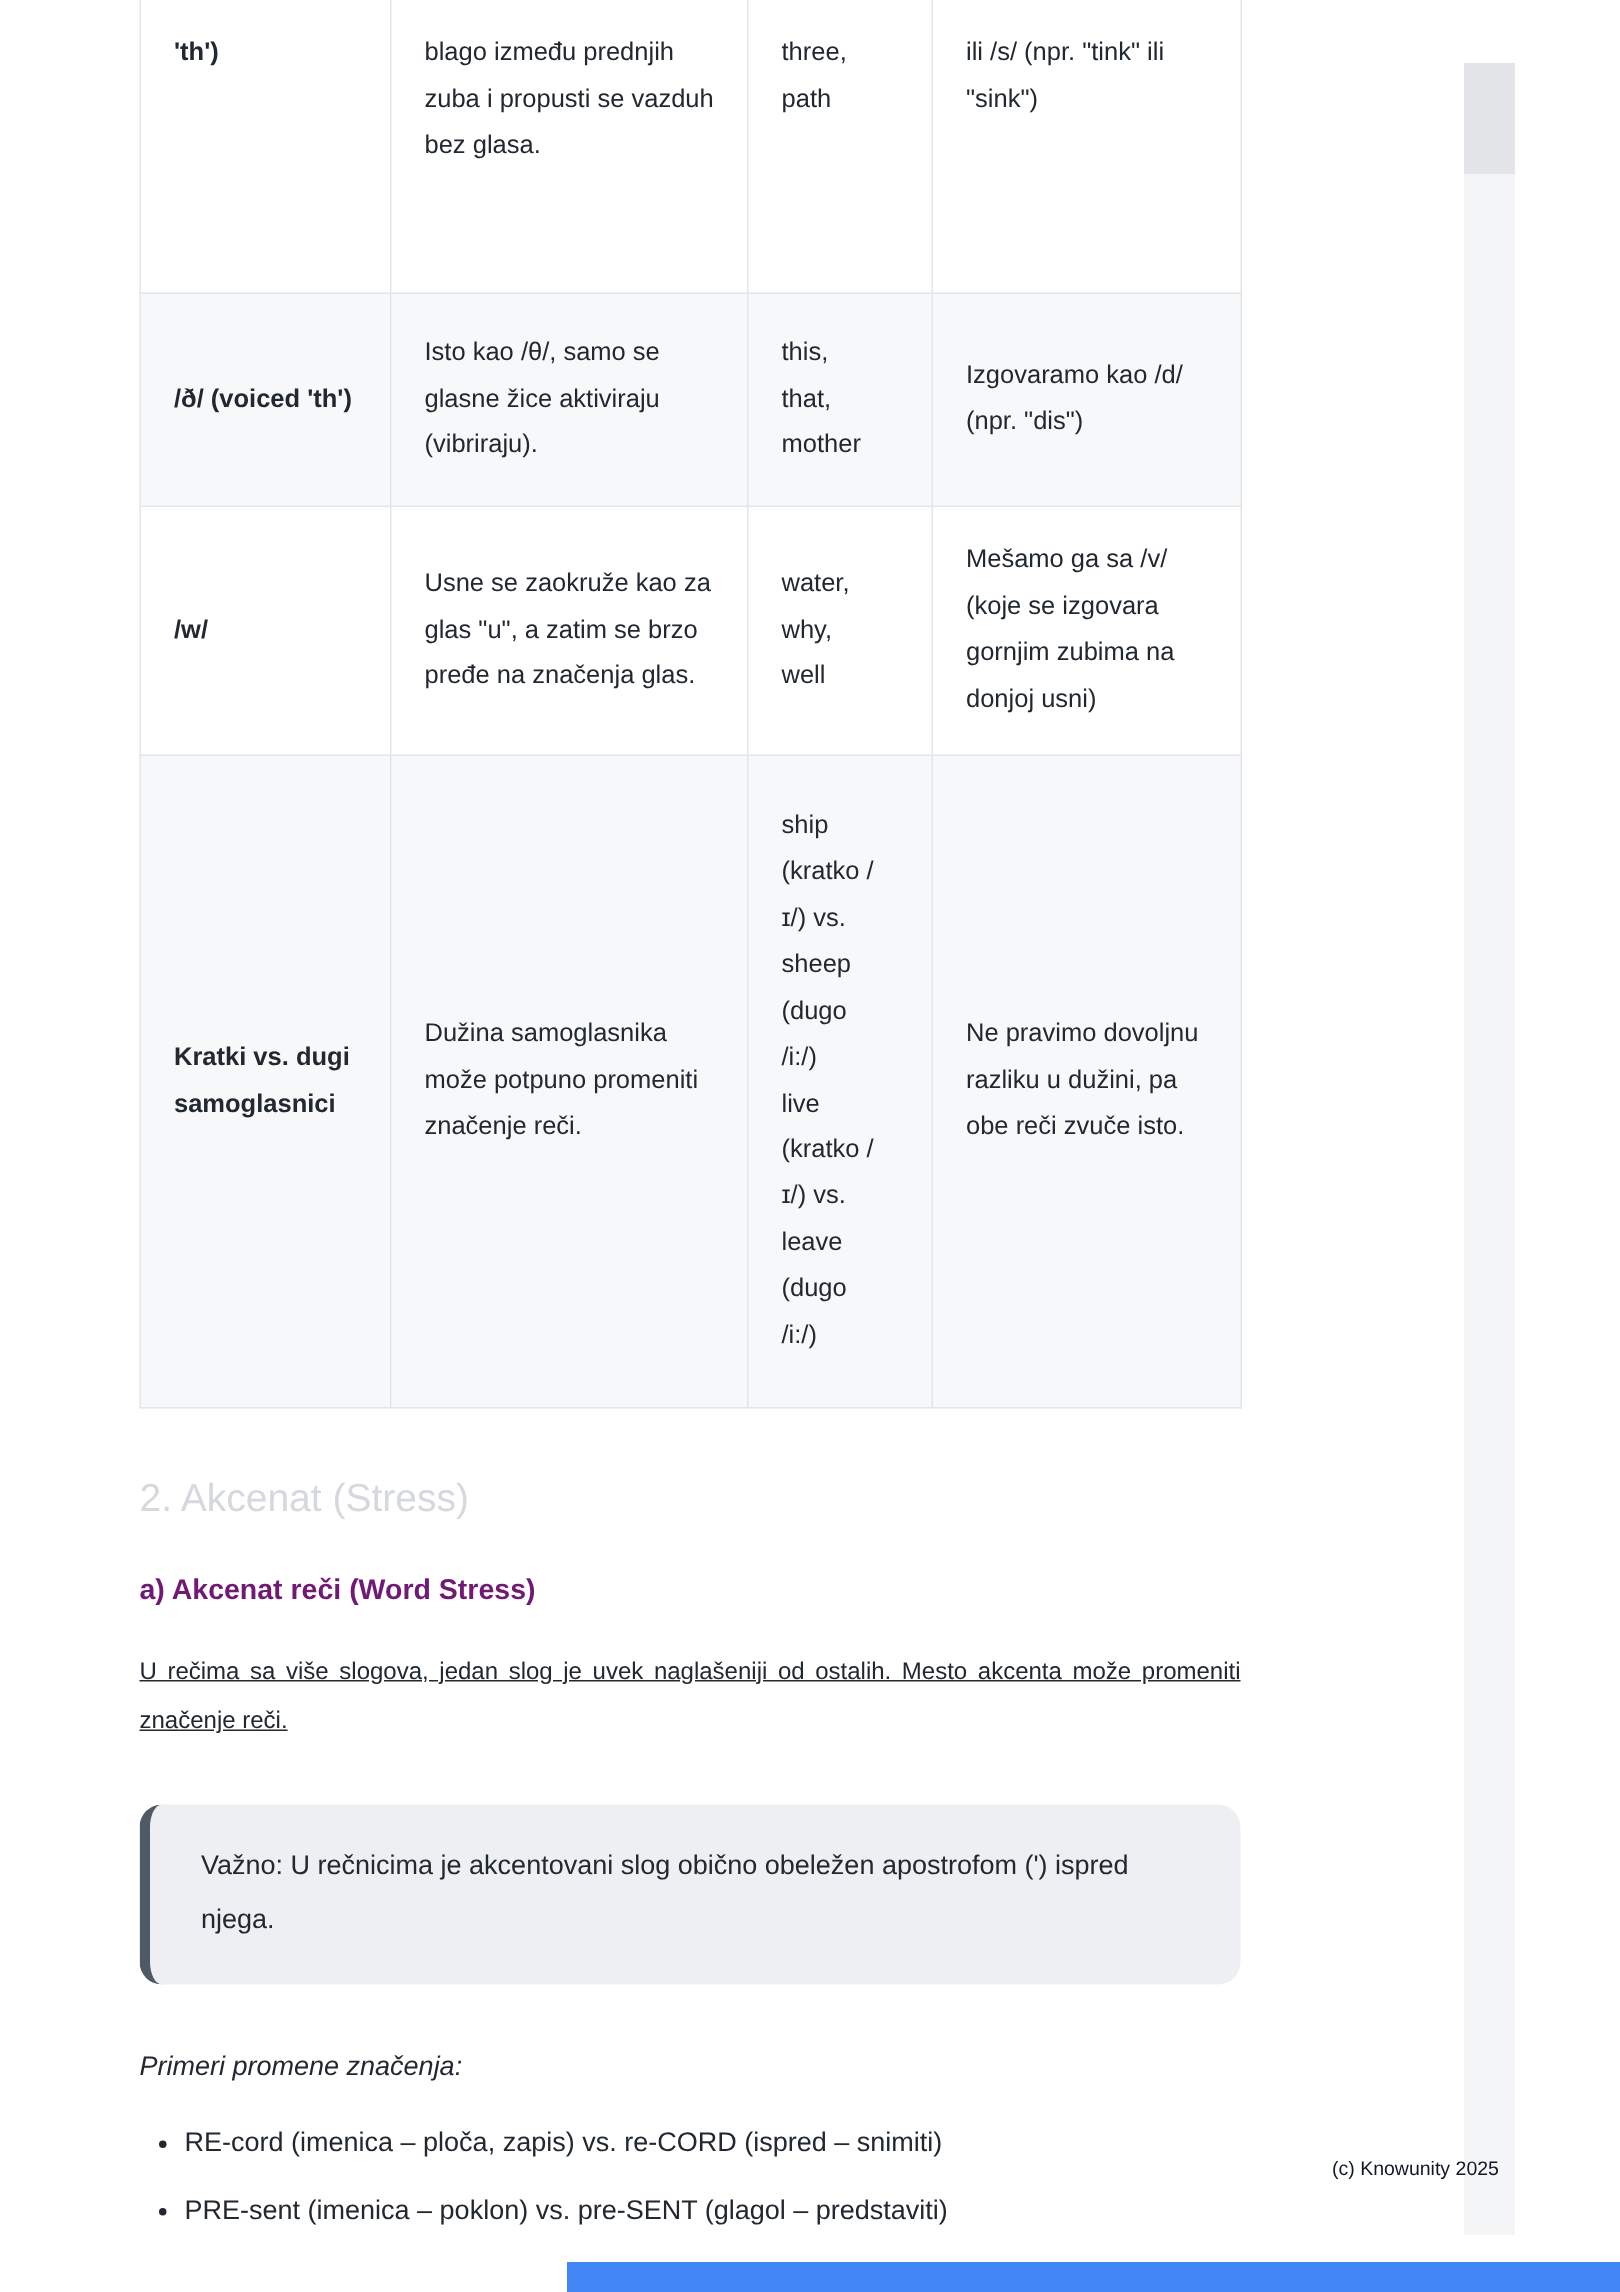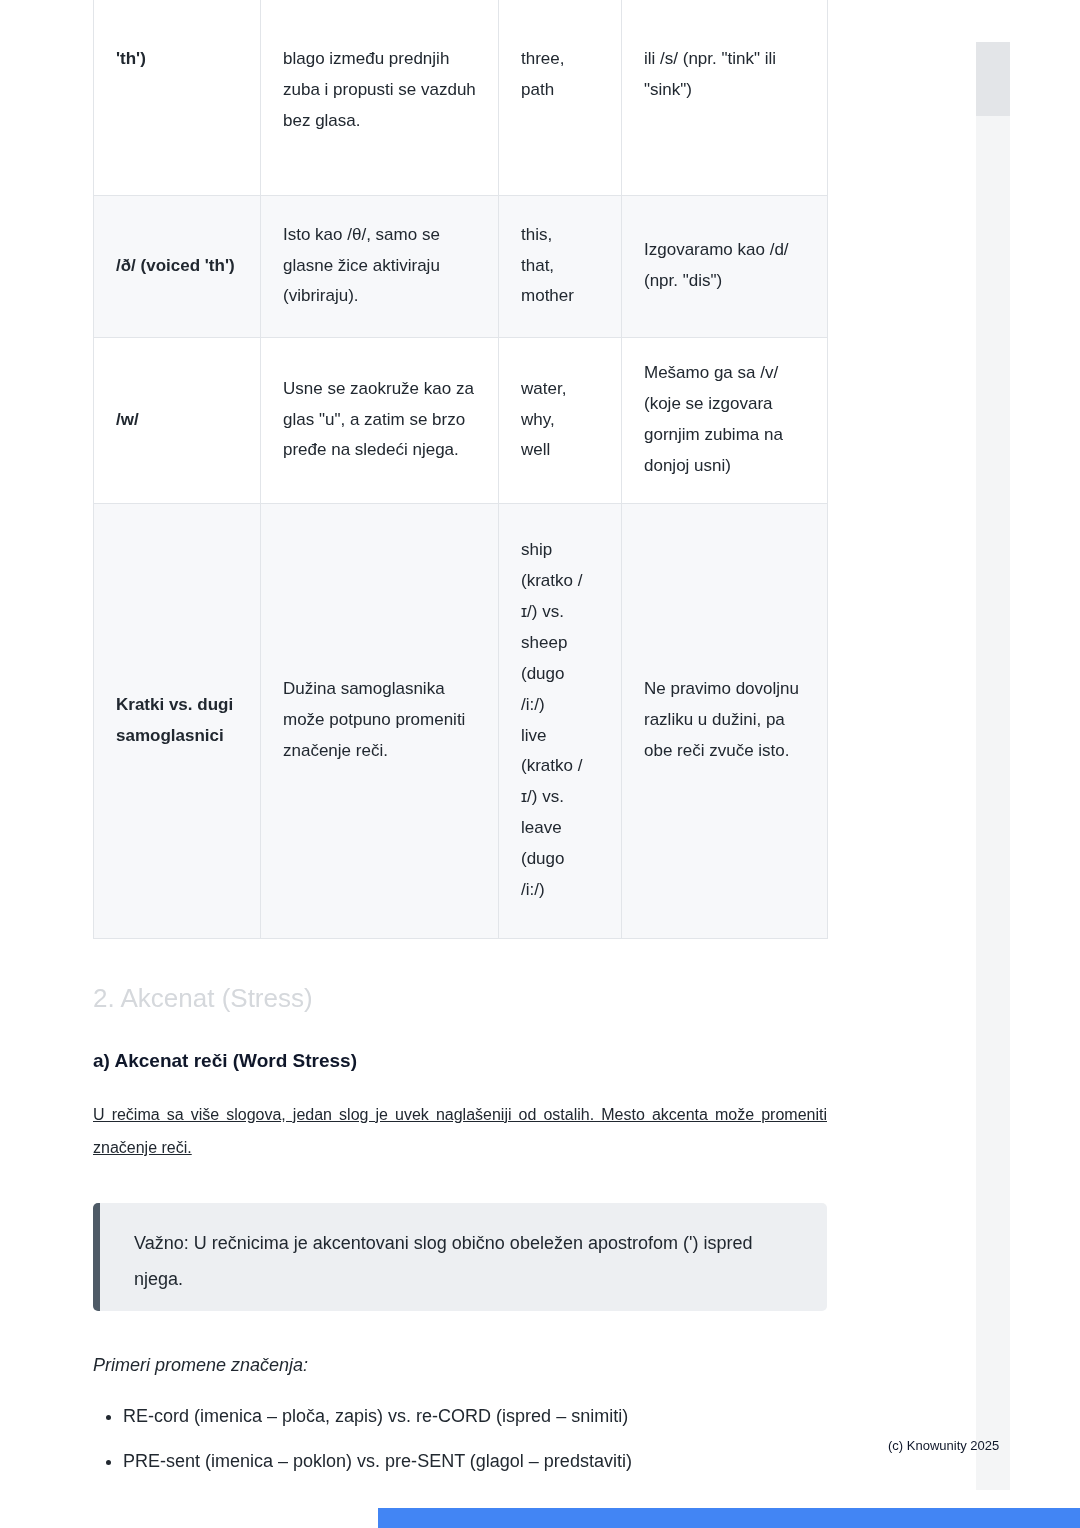--- a/index.html
+++ b/index.html
@@ -24,51 +24,51 @@
   table.phon td {
     border: 1px solid #e2e5e9;
     padding: 16px 22px;
     vertical-align: middle;
   }
   table.phon tr:nth-child(even) td { background: #f7f8fa; }
   table.phon tr.r0 { height: 195px; }
   table.phon tr.r1 { height: 142px; }
   table.phon tr.r2 { height: 166px; }
   table.phon tr.r3 { height: 435px; }
-  table.phon tr.r0 td { border-top: none; vertical-align: top; padding-top: 44px; }
+  table.phon tr.r0 td { border-top: none; vertical-align: top; padding-top: 20px; }
   td.sound { font-weight: 700; }
   td.examples { white-space: pre-line; }
   .b { font-weight: 400; }
 
   
   h2.section {
     margin: 44px 0 0 0;
     font-size: 26px;
     font-weight: 400;
     color: #d5d8dc;
   }
   h3.sub {
     margin: 36px 0 0 0;
     font-size: 19px;
     font-weight: 700;
-    color: #0f172a;
+    color: #701a75;
   }
   p.intro {
     margin: 26px 0 0 0;
     font-size: 16px;
     line-height: 2.1;
     text-align: justify;
     text-decoration: underline;
   }
   .callout {
     margin-top: 38px;
     background: #edeff2;
     border-left: 7px solid #4e5a66;
-    border-radius: 5px;
-    padding: 22px 30px 14px 34px;
+    border-radius: 15px;
+    padding: 22px 30px 26px 34px;
     font-size: 18px;
     line-height: 2.0;
   }
   p.label {
     margin: 44px 0 0 0;
     font-style: italic;
     font-size: 18px;
   }
   ul.examples-list {
     margin: 30px 0 0 0;
@@ -128,21 +128,21 @@
       <tr class="r1">
         <td class="sound">/ð/ (voiced 'th')</td>
         <td>Isto kao /θ/, samo se glasne žice aktiviraju (vibriraju).</td>
         <td class="examples"><span class="b">th</span><span>is,
 </span><span class="b">th</span><span>at,
 mo</span><span class="b">th</span><span>er</span></td>
         <td>Izgovaramo kao /d/ (npr. "dis")</td>
       </tr>
       <tr class="r2">
         <td class="sound">/w/</td>
-        <td>Usne se zaokruže kao za glas "u", a zatim se brzo pređe na sledeći njega.</td>
+        <td>Usne se zaokruže kao za glas "u", a zatim se brzo pređe na značenja glas.</td>
         <td class="examples"><span class="b">w</span><span>ater,
 </span><span class="b">w</span><span>hy,
 </span><span class="b">w</span><span>ell</span></td>
         <td>Mešamo ga sa /v/ (koje se izgovara gornjim zubima na donjoj usni)</td>
       </tr>
       <tr class="r3">
         <td class="sound">Kratki vs. dugi samoglasnici</td>
         <td>Dužina samoglasnika može potpuno promeniti značenje reči.</td>
         <td class="examples"><span>sh</span><span class="b">i</span><span>p
 (kratko /

